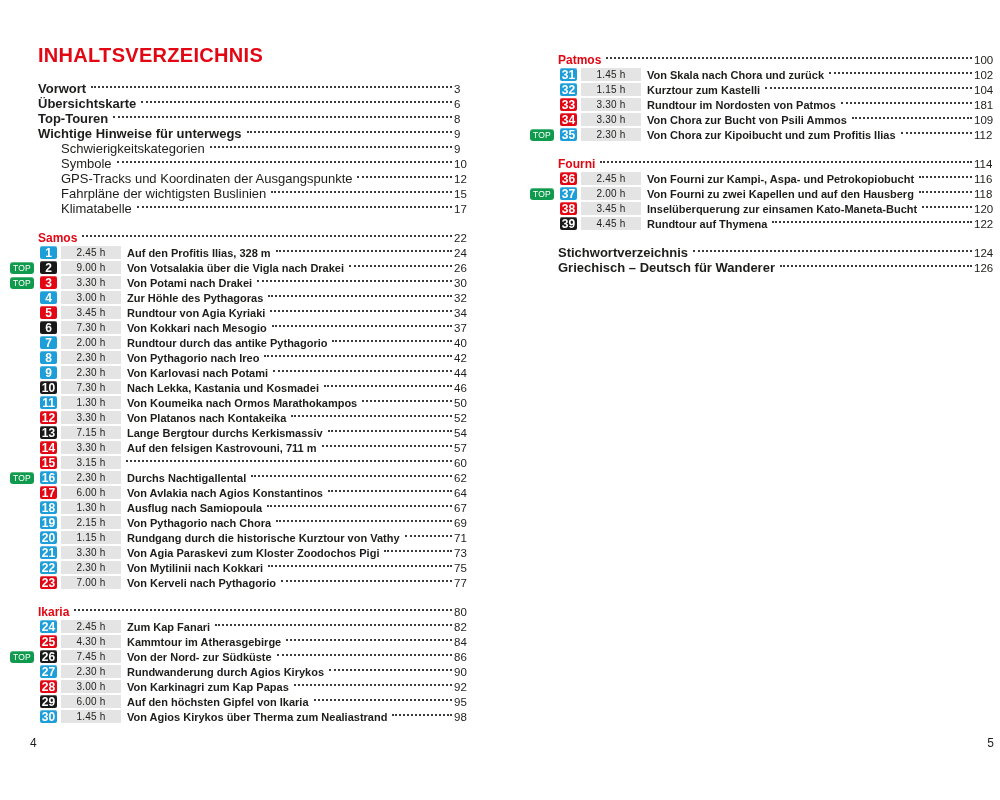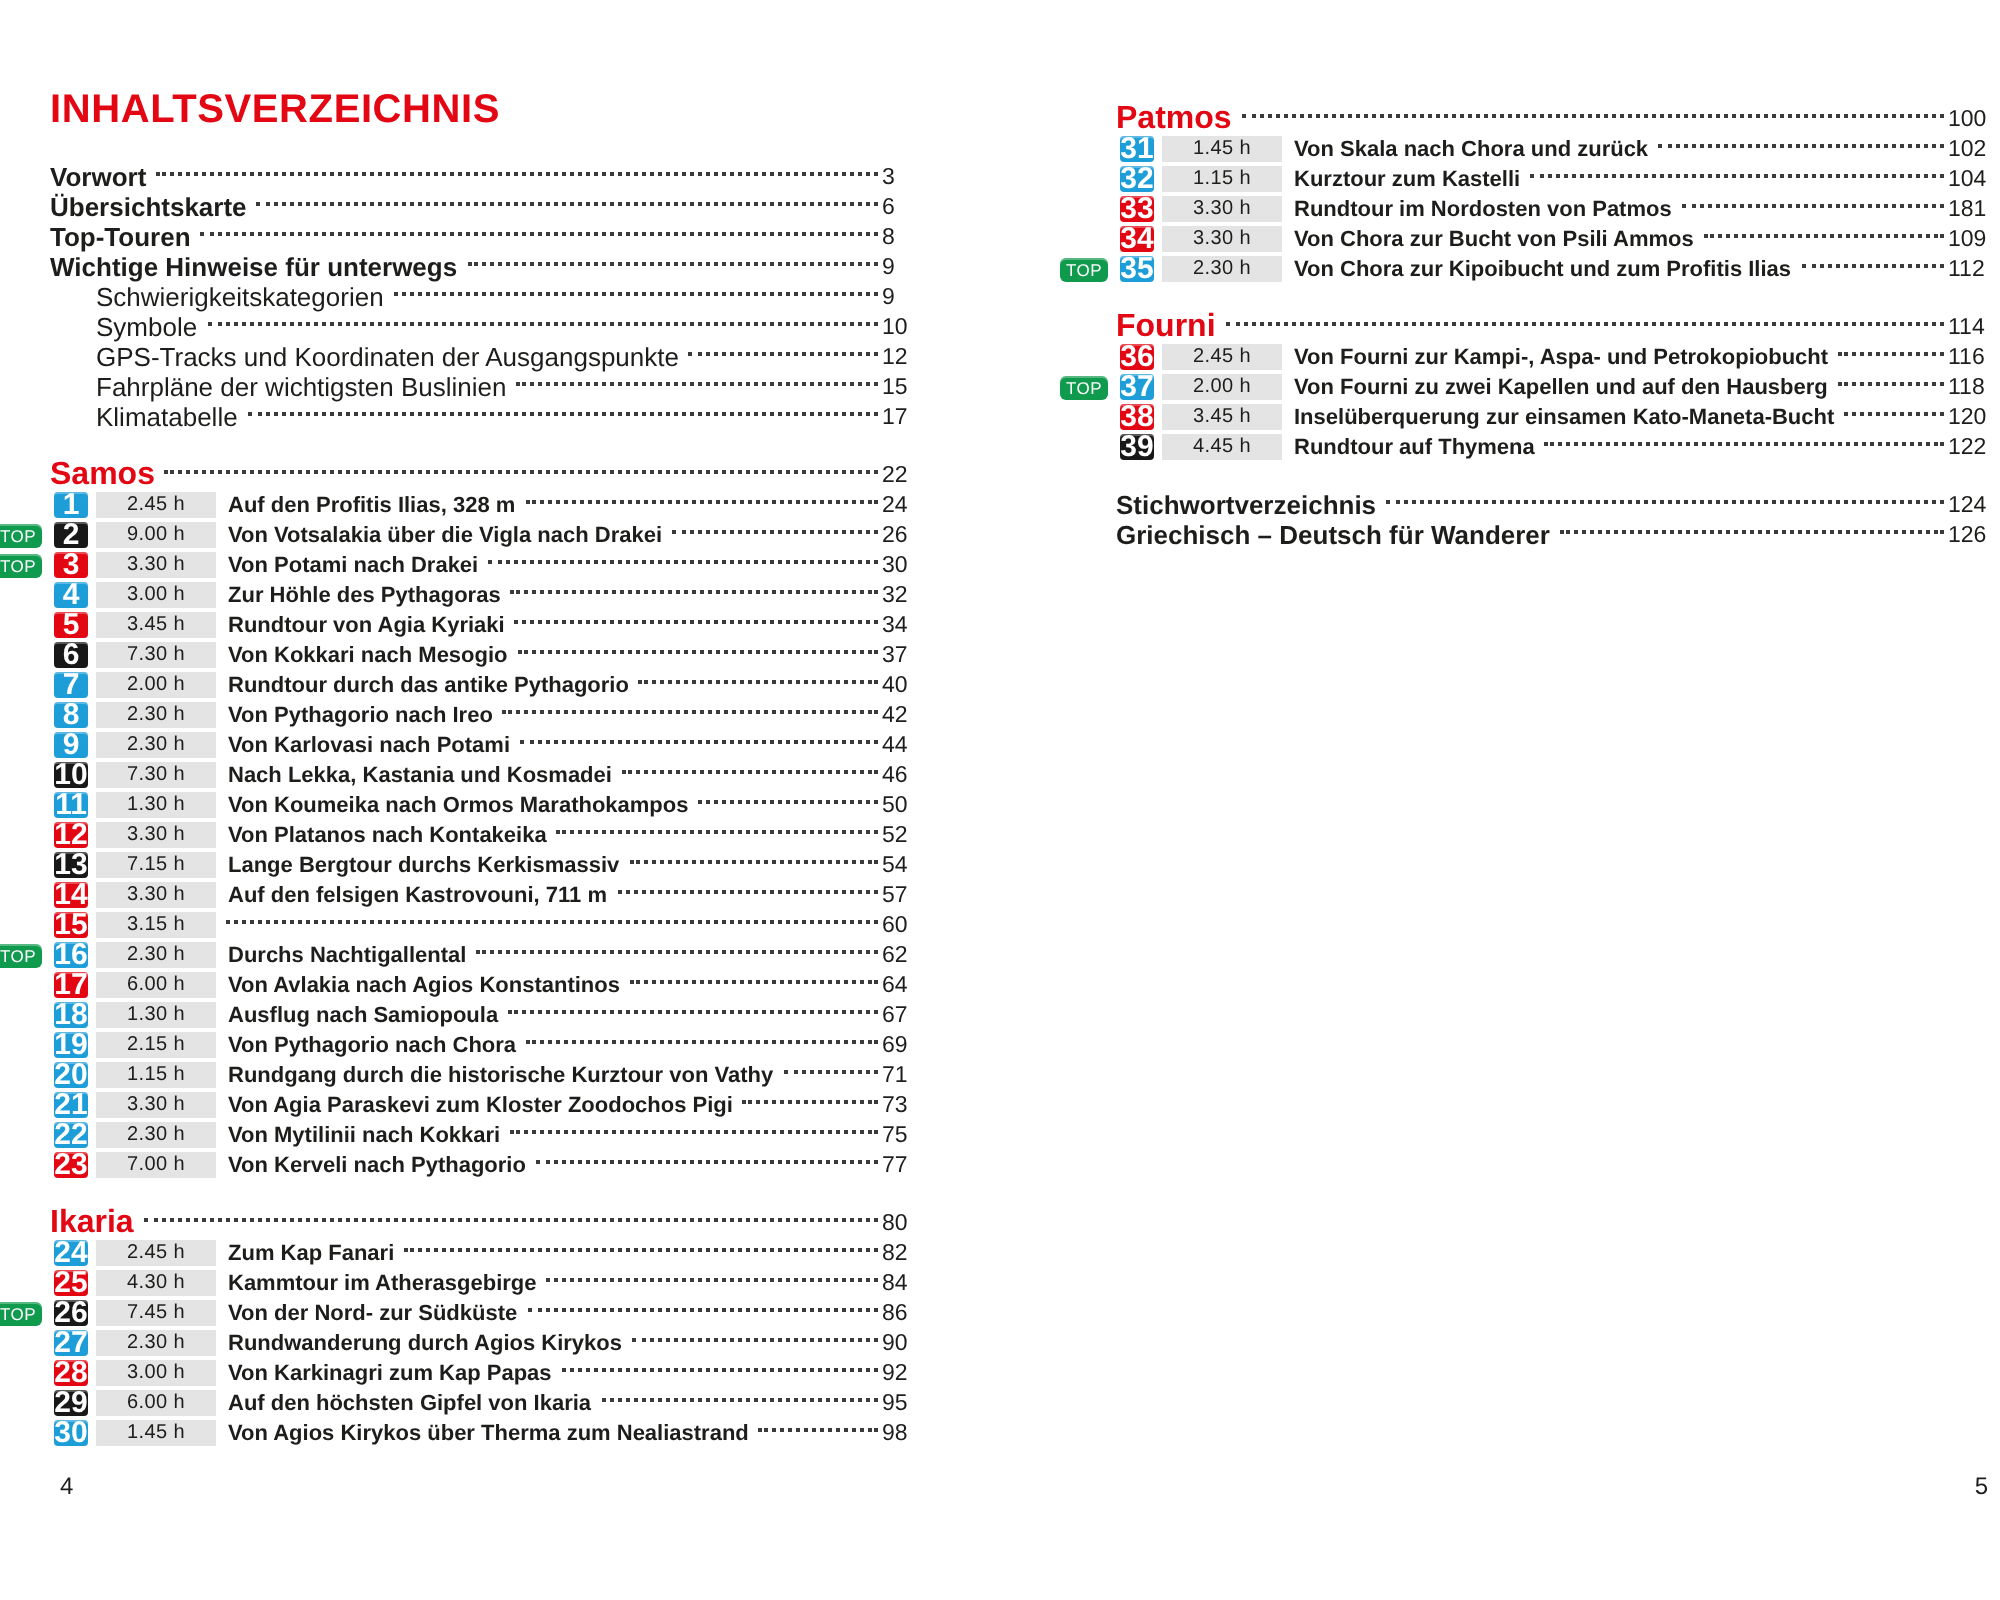--- a/index.html
+++ b/index.html
@@ -3,21 +3,21 @@
 <meta charset="utf-8">
 <style>
   html,body{margin:0;padding:0;}
   body{
     width:1000px;height:800px;position:relative;background:#ffffff;
     font-family:"Liberation Sans","DejaVu Sans",sans-serif;
     color:var(--text,#1d1d1b);overflow:hidden;
     -webkit-font-smoothing:antialiased;
   }
   .page-col{position:absolute;width:436px;}
-  #left-col{left:25px;top:44px;}
+  #left-col{left:38px;top:44px;}
   #right-col{left:558px;top:52px;}
 
   .doc-title{
     color:var(--accent_red,#e30613);
     font-size:20px;font-weight:bold;letter-spacing:.3px;
     margin:0 0 15px 0;line-height:22px;
   }
 
   .row{display:flex;align-items:center;height:15px;position:relative;}
   .leader{
@@ -28,26 +28,26 @@
   .pg{min-width:20px;text-align:left;font-size:11.5px;font-weight:normal;flex:none;white-space:nowrap;}
 
   .fm-label{font-size:13px;font-weight:bold;white-space:nowrap;}
   .fm-label.sub{font-weight:normal;padding-left:23px;}
 
   .section{margin-top:14px;}
   #right-toc .section:first-child{margin-top:0;}
   .back-matter{margin-top:14px;}
   .sec-title{
     color:var(--accent_red,#e30613);
-    font-size:16px;font-weight:bold;white-space:nowrap;
+    font-size:12px;font-weight:bold;white-space:nowrap;
   }
 
   .num-badge{
     width:17px;height:12.5px;margin-left:2px;flex:none;
-    border-radius:2px;color:#fff;font-size:15px;font-weight:bold;
+    border-radius:2px;color:#fff;font-size:12px;font-weight:bold;
     display:inline-flex;align-items:center;justify-content:center;
     box-shadow:inset 0 1px 0 rgba(255,255,255,.28);
   }
   .num-badge.easy{background:var(--badge_easy,#1e9ed9);}
   .num-badge.moderate{background:var(--badge_moderate,#e30613);}
   .num-badge.difficult{background:var(--badge_difficult,#181818);}
 
   .duration{
     width:60px;height:12.5px;margin-left:4px;flex:none;
     background:var(--duration_bg,#e4e4e4);

